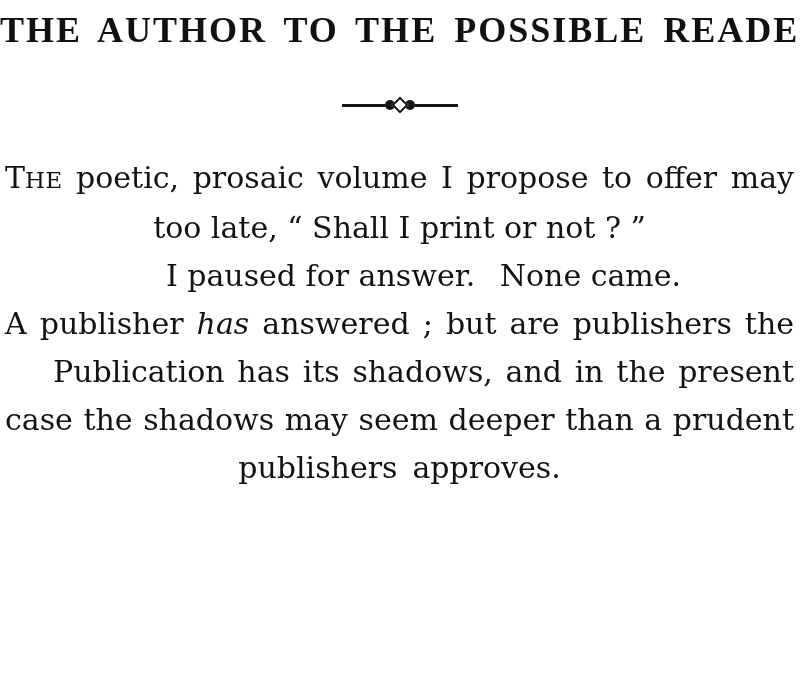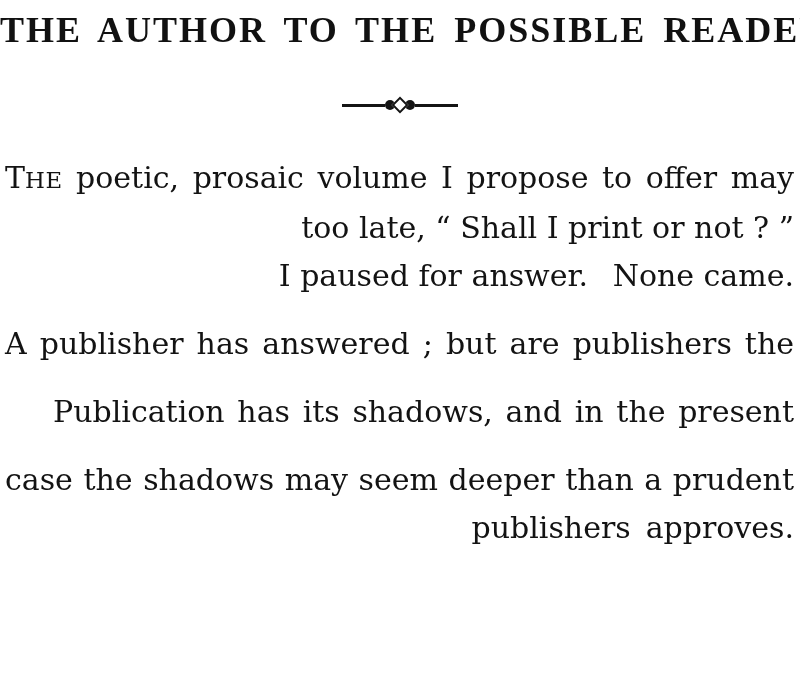--- a/index.html
+++ b/index.html
@@ -69,35 +69,35 @@
   
   .body-text {
     margin-top: 42px;
     padding: 0 6px 0 5px;
     font-size: 30px;
     line-height: 48px;
     color: #131313;
   }
   .line {
     white-space: nowrap;
-    text-align: right;
+    text-align: center;
   }
   .line.j {
     text-align: justify;
     text-align-last: justify;
-    margin-top: 20px;
   }
   .line.ind {
     padding-left: 48px;
   }
   .line .sc {
     font-size: 0.76em;
     letter-spacing: 0.5px;
   }
   .line .i {
+    font-style: italic;
   }
 </style>
 </head>
 <body style="background: rgb(255, 255, 255);">
 
 <div class="page" style="color: rgb(20, 20, 20);">
 
   <div class="title-block">
     <div class="title-line">THE AUTHOR TO THE POSSIBLE READER</div>
   </div>

